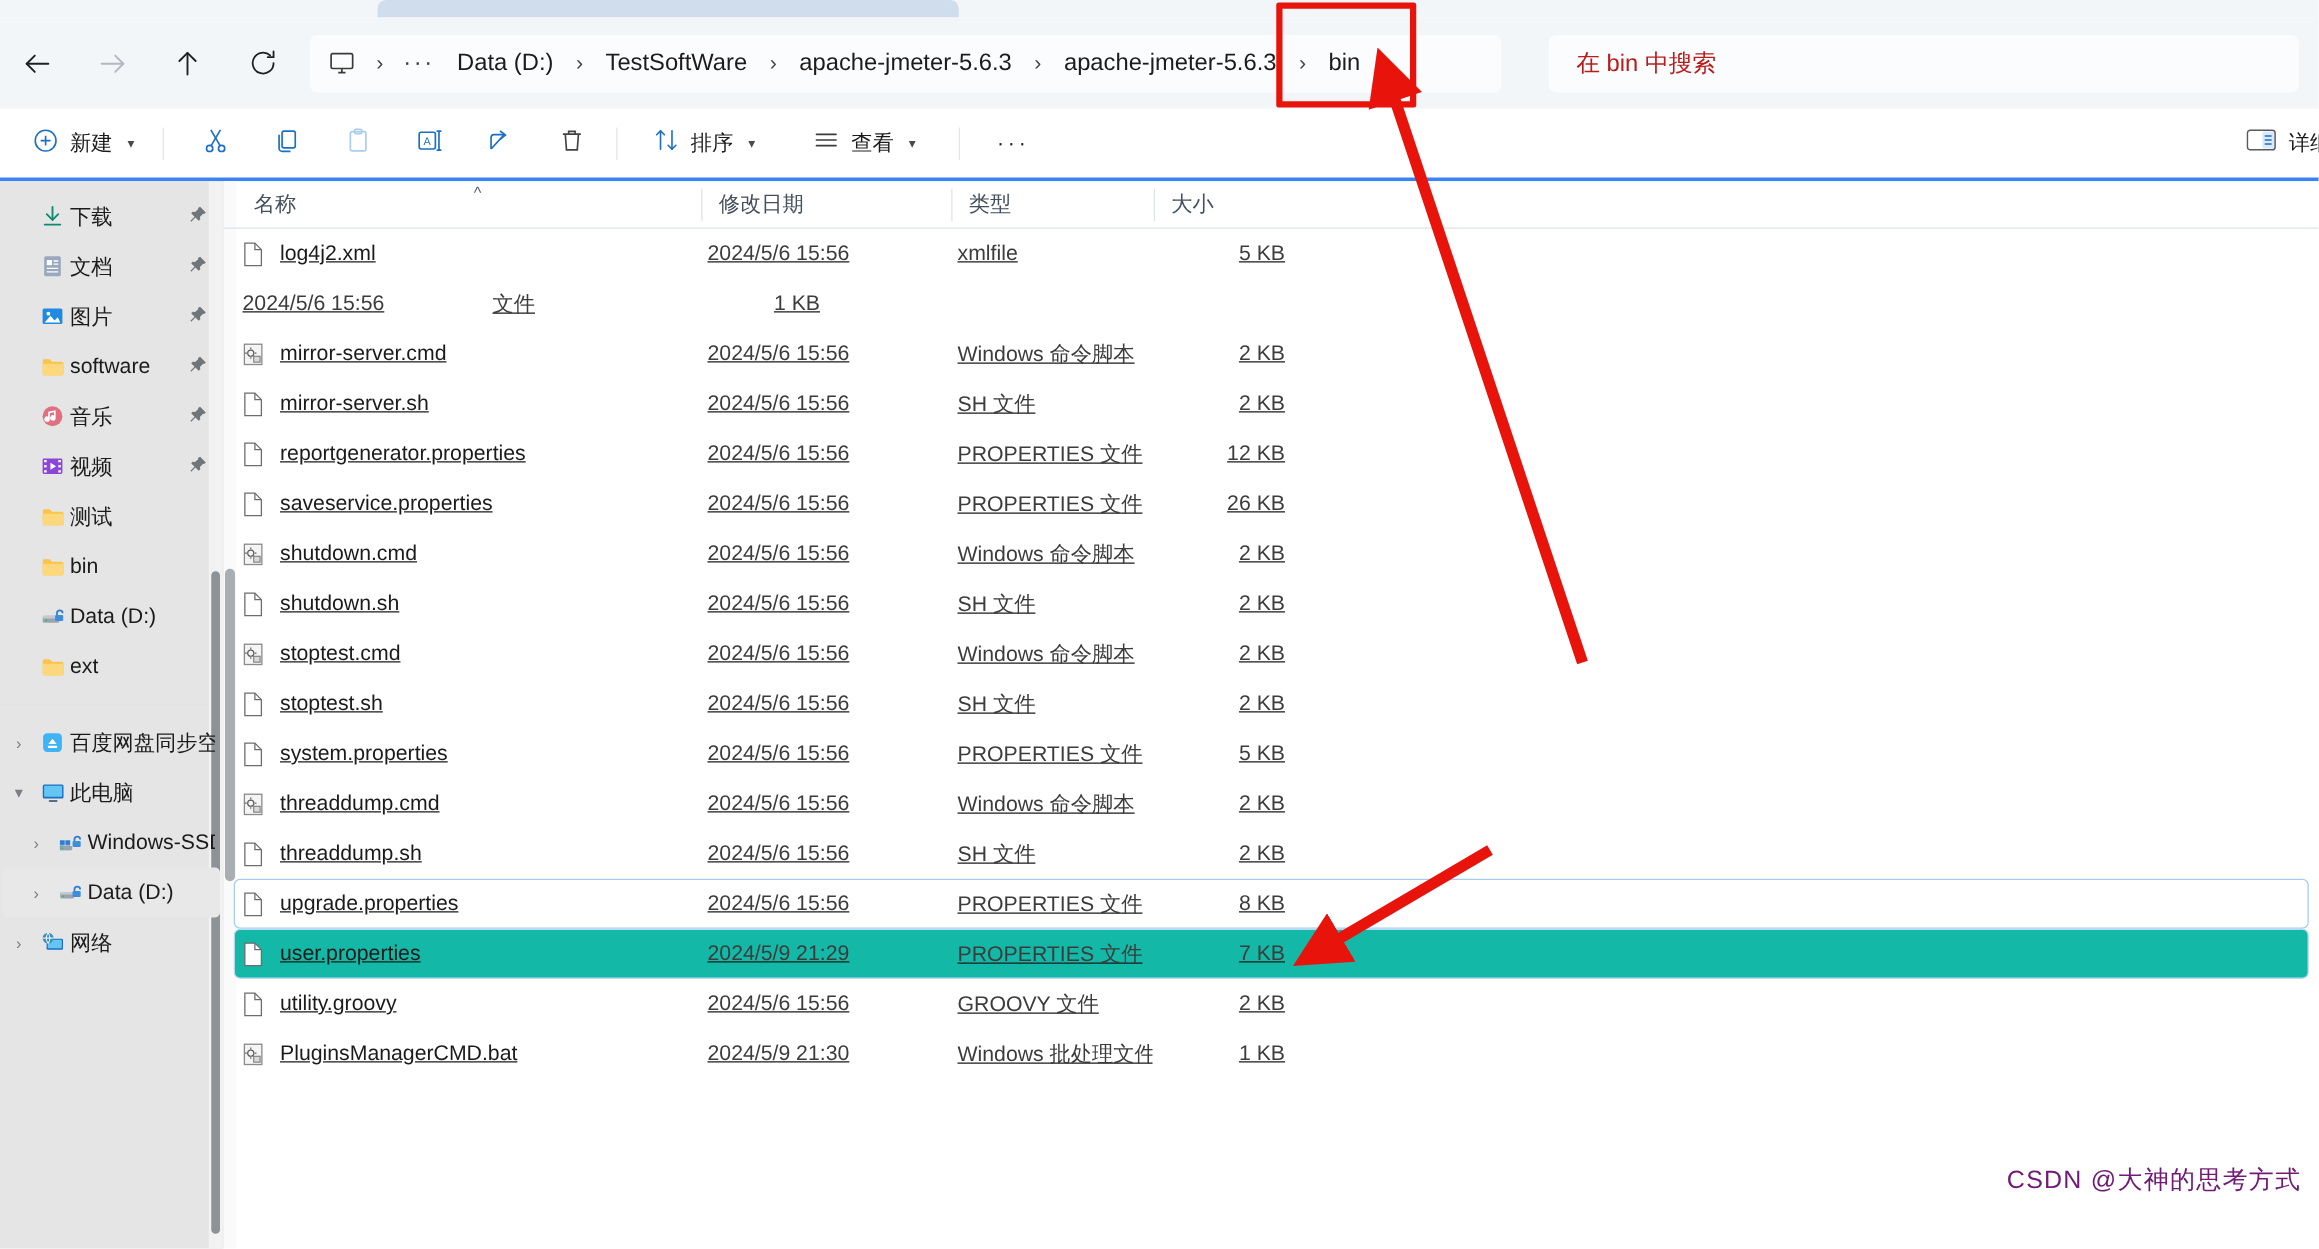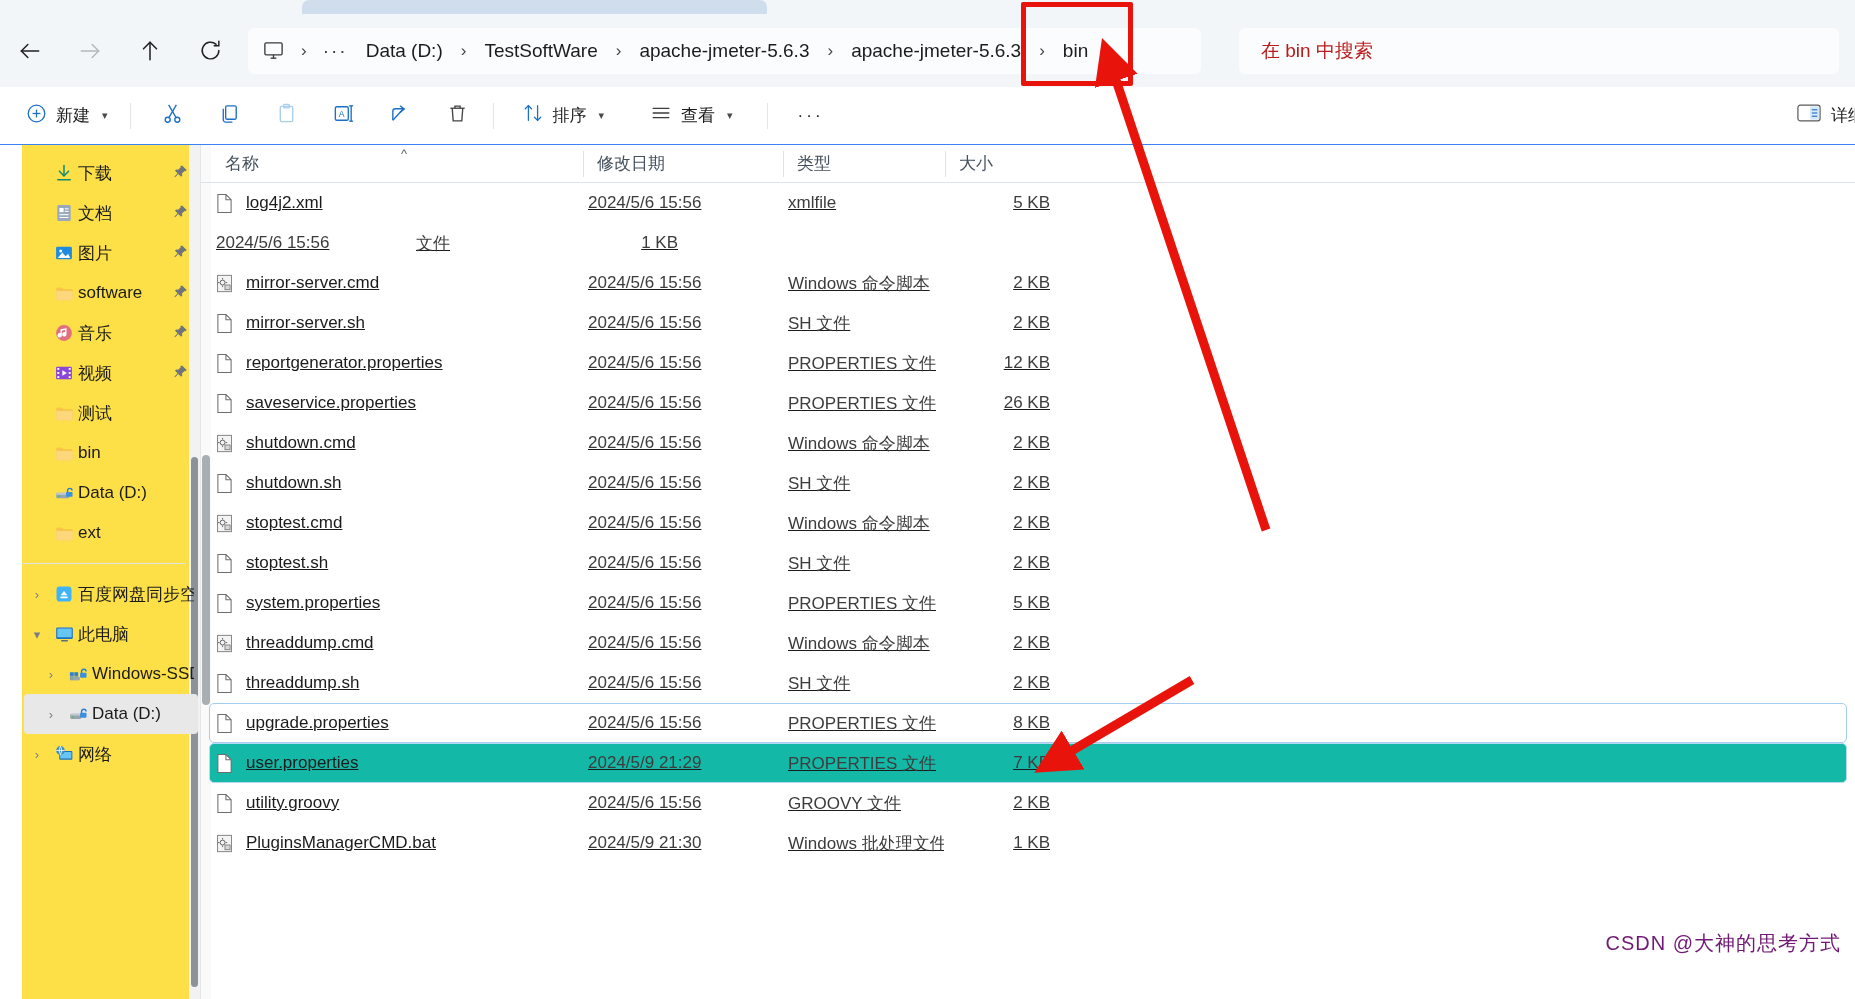--- a/index.html
+++ b/index.html
@@ -69,47 +69,46 @@
     display: flex; align-items: center;
     padding: 0 22px;
     font-size: 19px; color: #6d7276;
   }
 
   
   .cmdbar {
     position: absolute; left: 0; top: 87px; width: 1855px; height: 58px;
     background: #ffffff;
     display: flex; align-items: center;
-    border-bottom: 1px solid #3b82f6;
+    border-bottom: 3px solid #3b82f6;
   }
   .cmd {
     height: 40px; display: flex; align-items: center; gap: 9px;
     padding: 0 12px; margin-left: 6px; border-radius: 5px;
     font-size: 17px; color: #1b1b1b; cursor: pointer; white-space: nowrap;
   }
   .cmd.iconic { padding: 0 14px; }
   .cmd .chev { font-size: 11px; color: #4a4a4a; margin-left: 3px; }
   .cmd-sep { width: 1px; height: 26px; background: #e2e6ea; margin: 0 10px; }
   .spacer { flex: 1 1 auto; }
 
   
   .content {
     position: absolute; left: 0; top: 145px; width: 1855px; height: 854px;
     display: flex;
   }
 
   
   .sidebar {
     width: 178px; height: 854px;
-    background: #fde047;
+    background: #e5e5e5;
     position: relative;
     overflow: hidden;
     padding-top: 8px;
     flex: 0 0 178px;
-    margin-left: 22px;
   }
   .side-item {
     height: 40px; display: flex; align-items: center;
     font-size: 17px; color: #1b1b1b; cursor: pointer;
     position: relative; padding-right: 4px;
     border-radius: 4px;
     margin: 0 2px;
   }
   .side-item.selected { background: #e8e8e8; }
   .side-twisty {

